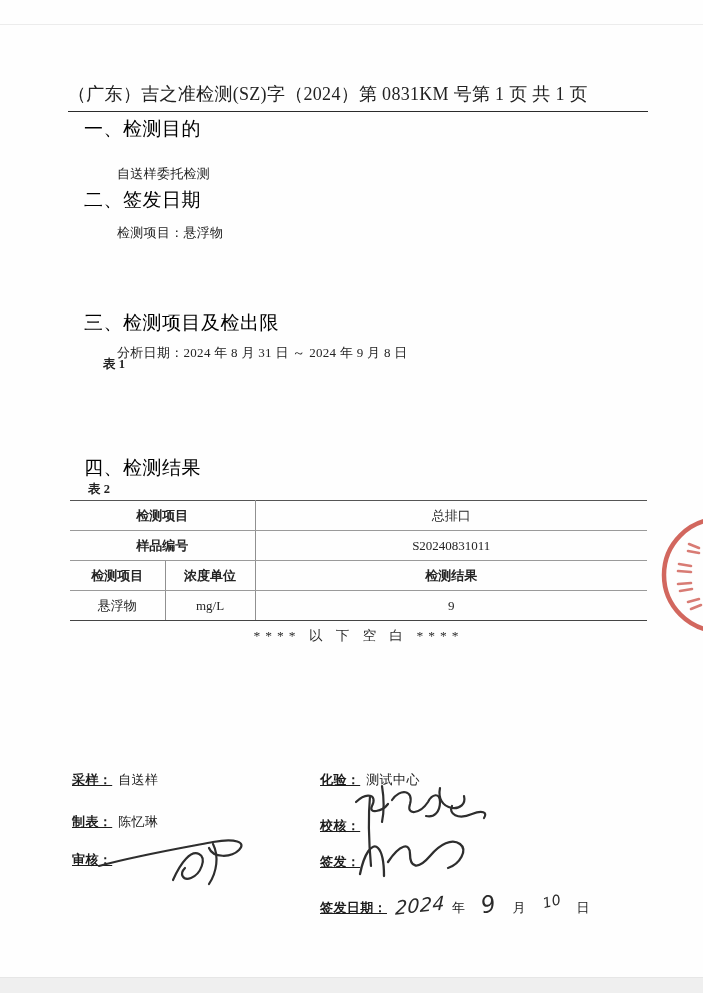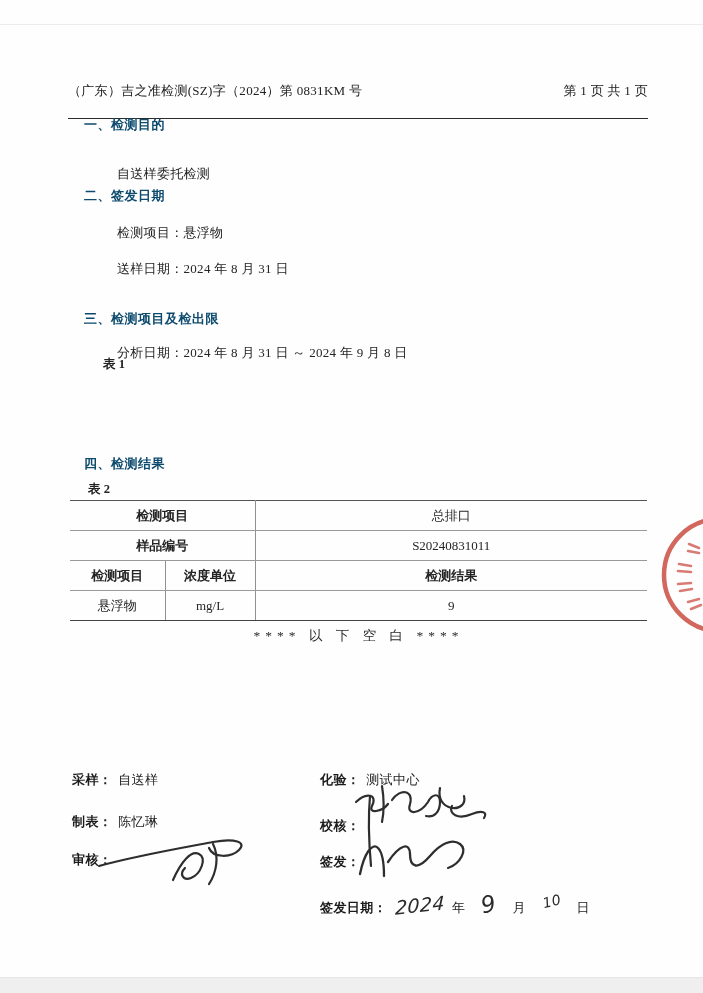--- a/index.html
+++ b/index.html
@@ -7,24 +7,24 @@
     position:relative;width:703px;height:993px;background:#fefefe;
     overflow:hidden;
     font-family:"Liberation Serif","DejaVu Serif",serif;
     color:#222;
   }
   .abs{position:absolute;}
   
   .scan-top-line{left:0;top:24px;width:703px;height:1px;background:#ececec;}
   .scan-bottom-band{left:0;top:977px;width:703px;height:16px;background:#efefef;border-top:1px solid #e6e6e6;}
   
-  .hdr{left:68px;top:82px;width:580px;display:flex;justify-content:space-between;
-       font-size:13px;letter-spacing:.3px;padding-bottom:18px;border-bottom:1.4px solid #2b2b2b;}
+  .hdr{left:68px;top:82px;width:580px;display:flex;justify-content:flex-start;
+       font-size:18px;letter-spacing:.3px;padding-bottom:5px;border-bottom:1.4px solid #2b2b2b;}
   
-  .sect{font-size:13px;font-weight:bold;letter-spacing:.5px;color:#0c4a6e;}
+  .sect{font-size:19px;font-weight:normal;letter-spacing:.5px;color:#000000;}
   .body-line{font-size:13px;color:#242424;letter-spacing:.3px;}
   .tbl-cap{font-size:12.5px;font-weight:bold;}
   
   table{border-collapse:collapse;table-layout:fixed;}
   .t1,.t2{width:577px;font-size:13px;color:#242424;}
   .t1 th,.t1 td,.t2 td{text-align:center;vertical-align:middle;padding:0 4px;
     border-left:1px solid #909090;border-right:1px solid #909090;}
   .t1 th:first-child,.t1 td:first-child,.t2 td:first-child{border-left:none;}
   .t1 th:last-child,.t1 td:last-child,.t2 td:last-child{border-right:none;}
   .t1 th{height:32px;font-weight:bold;border-top:1.6px solid #444;border-bottom:1px solid #8c8c8c;}
@@ -32,21 +32,21 @@
   .t2 tr td{border-bottom:1px solid #9a9a9a;}
   .t2 tr:first-child td{border-top:1.5px solid #555;}
   .t2 tr:last-child td{border-bottom:1.6px solid #444;height:29px;}
   .t2 td{height:29px;}
   .t2 .b{font-weight:bold;}
   
   .blank-note{left:70px;top:627px;width:577px;text-align:center;font-size:13.5px;
     letter-spacing:5px;color:#2a2a2a;}
   
   .field{font-size:13px;letter-spacing:.4px;white-space:nowrap;}
-  .field .lbl{font-weight:bold;color:#1c1c1c;margin-right:6px;}
+  .field .lbl{font-weight:bold;color:#1c1c1c;margin-right:6px;text-decoration:underline;}
   .hand{font-family:"DejaVu Sans",sans-serif;font-style:italic;color:#2a2a2a;display:inline-block;}
   .hand.year{font-size:19px;transform:rotate(-6deg) skewX(-8deg);margin-left:2px;}
   .hand.month{font-size:23px;transform:rotate(-12deg);margin-left:16px;}
   .hand.day{font-size:14px;transform:rotate(-14deg) translateY(-6px);margin-left:18px;}
   .unit{margin-left:7px;}
   svg{position:absolute;overflow:visible;}
   .ink{stroke:#2e2e2e;fill:none;stroke-linecap:round;stroke-linejoin:round;}
 </style>
 </head>
 <body>
@@ -58,21 +58,20 @@
   <div class="abs hdr">
     <span>（广东）吉之准检测(SZ)字（2024）第 0831KM 号</span>
     <span>第 1 页 共 1 页</span>
   </div>
 
   <div class="abs sect" style="left:84px;top:116px;">一、检测目的</div>
   <div class="abs body-line" style="left:117px;top:165px;">自送样委托检测</div>
 
   <div class="abs sect" style="left:84px;top:187px;">二、签发日期</div>
   <div class="abs body-line" style="left:117px;top:224px;">检测项目：悬浮物</div>
-  <div class="abs body-line" style="left:117px;top:260px;">送样日期：2024 年 8 月 31 日</div>
   <div class="abs body-line" style="left:117px;top:296px;margin-top:48px;">分析日期：2024 年 8 月 31 日 ～ 2024 年 9 月 8 日</div>
 
   <div class="abs sect" style="left:84px;top:310px;">三、检测项目及检出限</div>
   <div class="abs tbl-cap" style="left:103px;top:356px;">表 1</div>
 
 
   <div class="abs sect" style="left:84px;top:455px;">四、检测结果</div>
   <div class="abs tbl-cap" style="left:88px;top:481px;">表 2</div>
 
   <table class="abs t2" style="left:70px;top:500px;">

